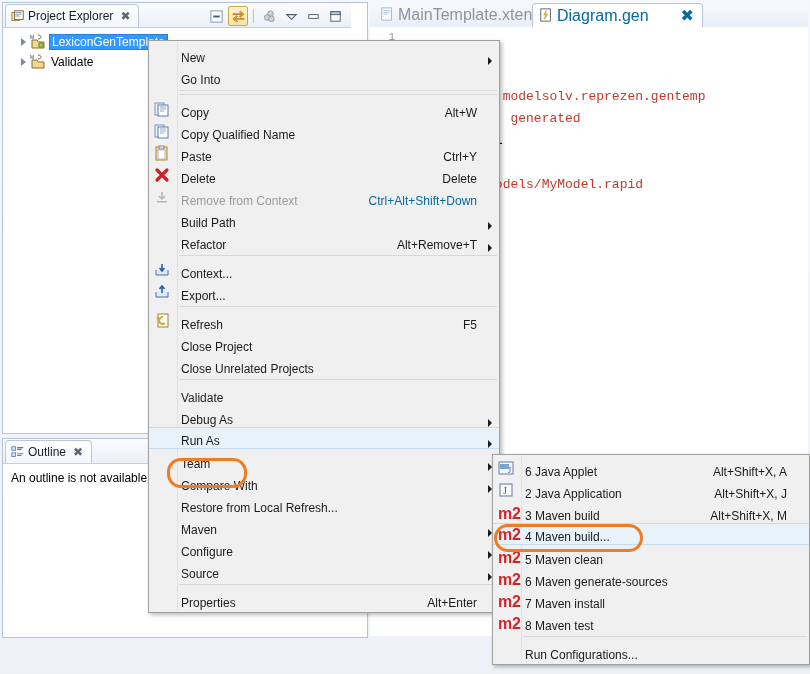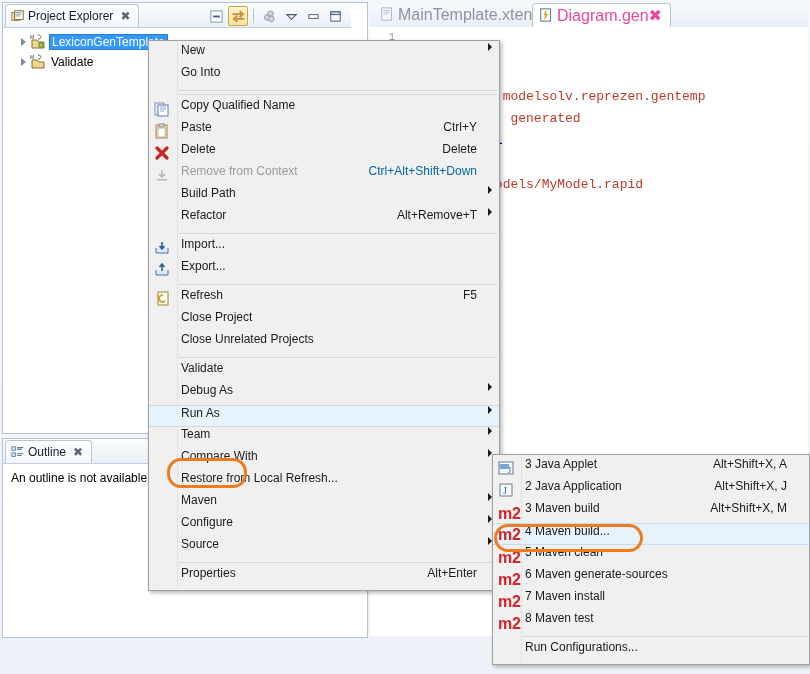--- a/index.html
+++ b/index.html
@@ -162,21 +162,22 @@
     border-radius: 4px 4px 0 0;
   }
   .ed-tab.inactive {
     color: #8d949c;
     background: transparent;
   }
   .ed-tab.active {
     background: #ffffff;
     border: 1px solid #b9c6d8;
     border-bottom: 1px solid #fff;
-    color: #ec4899;
+    color: #0369a1;
+    gap: 32px;
   }
   .code-area {
     position: absolute;
     left: 0; top: 25px; right: 0; bottom: 0;
     background: #ffffff;
     overflow: hidden;
   }
   .gutter {
     position: absolute;
     left: 0; top: 0; width: 28px; bottom: 0;
@@ -212,21 +213,21 @@
     position: absolute;
     left: 1px; top: 1px; bottom: 1px;
     width: 27px;
     background: #f0f0f0;
     border-right: 1px solid #e2e2e2;
   }
   .mi {
     position: relative;
     height: 22px;
     display: flex;
-    align-items: flex-start;
+    align-items: flex-end;
     padding-left: 32px;
     padding-right: 10px;
     color: #1b1b1b;
     white-space: nowrap;
   }
   .mi.disabled { color: #9b9b9b; }
   .mi .mi-icon {
     position: absolute;
     left: 5px; top: 3px;
     width: 16px; height: 16px;
@@ -454,20 +455,31 @@
     <div class="msep"></div>
 
     <div class="mi">
       <span class="mi-icon">
         <svg width="16" height="16" viewBox="0 0 16 16">
           <rect x="1" y="2" width="9" height="12" fill="#eaf1fa" stroke="#7b93b5"></rect>
           <rect x="4" y="4" width="10" height="11" fill="#ffffff" stroke="#5d7ca8"></rect>
           <path d="M6 6h6M6 8h6M6 10h4" stroke="#8fa8c8" stroke-width="1"></path>
         </svg>
       </span>
+      <span class="mi-label">Copy</span>
+      <span class="mi-accel">Alt+W</span>
+    </div>
+    <div class="mi">
+      <span class="mi-icon">
+        <svg width="16" height="16" viewBox="0 0 16 16">
+          <rect x="1" y="2" width="9" height="12" fill="#eaf1fa" stroke="#7b93b5"></rect>
+          <rect x="4" y="4" width="10" height="11" fill="#ffffff" stroke="#5d7ca8"></rect>
+          <path d="M6 6h6M6 8h6M6 10h4" stroke="#8fa8c8" stroke-width="1"></path>
+        </svg>
+      </span>
       <span class="mi-label">Copy Qualified Name</span>
     </div>
     <div class="mi">
       <span class="mi-icon">
         <svg width="16" height="16" viewBox="0 0 16 16">
           <rect x="2" y="2" width="11" height="13" fill="#f2dfb2" stroke="#a9873a"></rect>
           <rect x="5" y="1" width="5" height="3" fill="#d9d9d9" stroke="#8d8d8d"></rect>
           <rect x="4" y="5" width="7" height="9" fill="#ffffff" stroke="#b9b9b9"></rect>
         </svg>
       </span>
@@ -504,21 +516,21 @@
     </div>
     <div class="msep"></div>
 
     <div class="mi">
       <span class="mi-icon">
         <svg width="16" height="16" viewBox="0 0 16 16">
           <path d="M2 8v5h12V8" fill="#dce9f8" stroke="#4a6fa5"></path>
           <path d="M8 2v6M5.5 6L8 9l2.5-3" stroke="#2b5fa4" stroke-width="1.6" fill="none"></path>
         </svg>
       </span>
-      <span class="mi-label">Import...</span>
+      <span class="mi-label">Context...</span>
     </div>
     <div class="mi">
       <span class="mi-icon">
         <svg width="16" height="16" viewBox="0 0 16 16">
           <path d="M2 8v5h12V8" fill="#dce9f8" stroke="#4a6fa5"></path>
           <path d="M8 9V3M5.5 5L8 2l2.5 3" stroke="#2b5fa4" stroke-width="1.6" fill="none"></path>
         </svg>
       </span>
       <span class="mi-label">Export...</span>
     </div>
@@ -589,21 +601,21 @@
     <div class="gutter-strip"></div>
 
     <div class="mi">
       <span class="mi-icon">
         <svg width="16" height="16" viewBox="0 0 16 16">
           <rect x="1" y="2" width="14" height="12" fill="#f5f8fc" stroke="#6a7b92"></rect>
           <rect x="2" y="4" width="9" height="5" fill="#7aa3d0"></rect>
           <text x="10" y="13" font-size="8" fill="#2b5fa4" font-family="Liberation Serif">J</text>
         </svg>
       </span>
-      <span class="mi-label">3 Java Applet</span>
+      <span class="mi-label">6 Java Applet</span>
       <span class="mi-accel">Alt+Shift+X, A</span>
     </div>
     <div class="mi">
       <span class="mi-icon">
         <svg width="16" height="16" viewBox="0 0 16 16">
           <rect x="2" y="2" width="12" height="12" fill="#f7fafd" stroke="#6a7b92"></rect>
           <text x="5" y="12" font-size="10" fill="#2b5fa4" font-family="Liberation Serif">J</text>
         </svg>
       </span>
       <span class="mi-label">2 Java Application</span>

